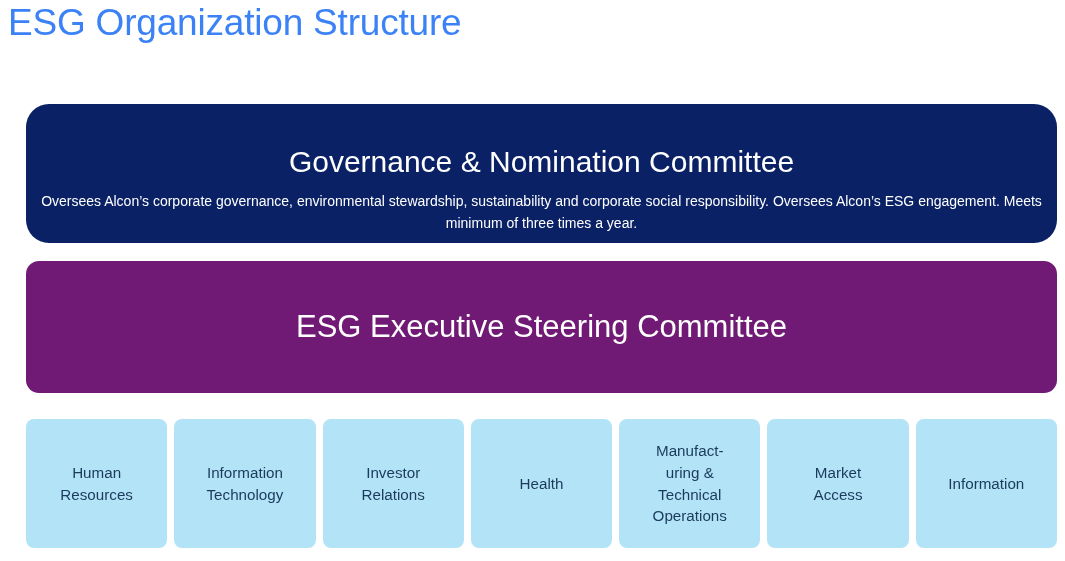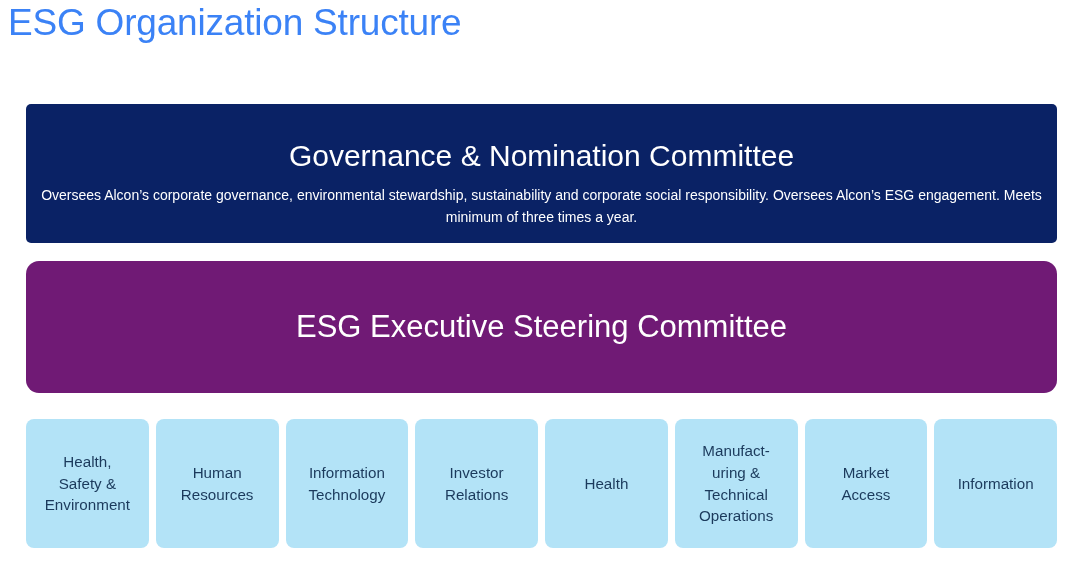--- a/index.html
+++ b/index.html
@@ -27,23 +27,23 @@
   }
 
   
   #governance-card {
     position: absolute;
     left: 26px;
     top: 104px;
     width: 1031px;
     height: 139px;
     background: #0a2265;
-    border-radius: 5px;
+    border-radius: 23px;
     box-sizing: border-box;
-    padding: 10px 14px;
+    padding: 16px 14px;
     display: flex;
     flex-direction: column;
     align-items: center;
     justify-content: flex-start;
   }
   #governance-title {
     margin-top: 25px;
     font-size: 30px;
     font-weight: 400;
     color: #ffffff;
@@ -120,25 +120,20 @@
   <div id="governance-title">Governance &amp; Nomination Committee</div>
   <div id="governance-desc">Oversees Alcon’s corporate governance, environmental stewardship, sustainability and corporate social responsibility. Oversees Alcon’s ESG engagement. Meets minimum of three times a year.</div>
 </div>
 
 <div id="steering-card">
   <div id="steering-title">ESG Executive Steering Committee</div>
 </div>
 
 <div id="function-row">
   <div class="function-box">
-    <span class="function-label">Health,
-Safety &amp;
-Environment</span>
-  </div>
-  <div class="function-box">
     <span class="function-label">Human
 Resources</span>
   </div>
   <div class="function-box">
     <span class="function-label">Information
 Technology</span>
   </div>
   <div class="function-box">
     <span class="function-label">Investor
 Relations</span>

